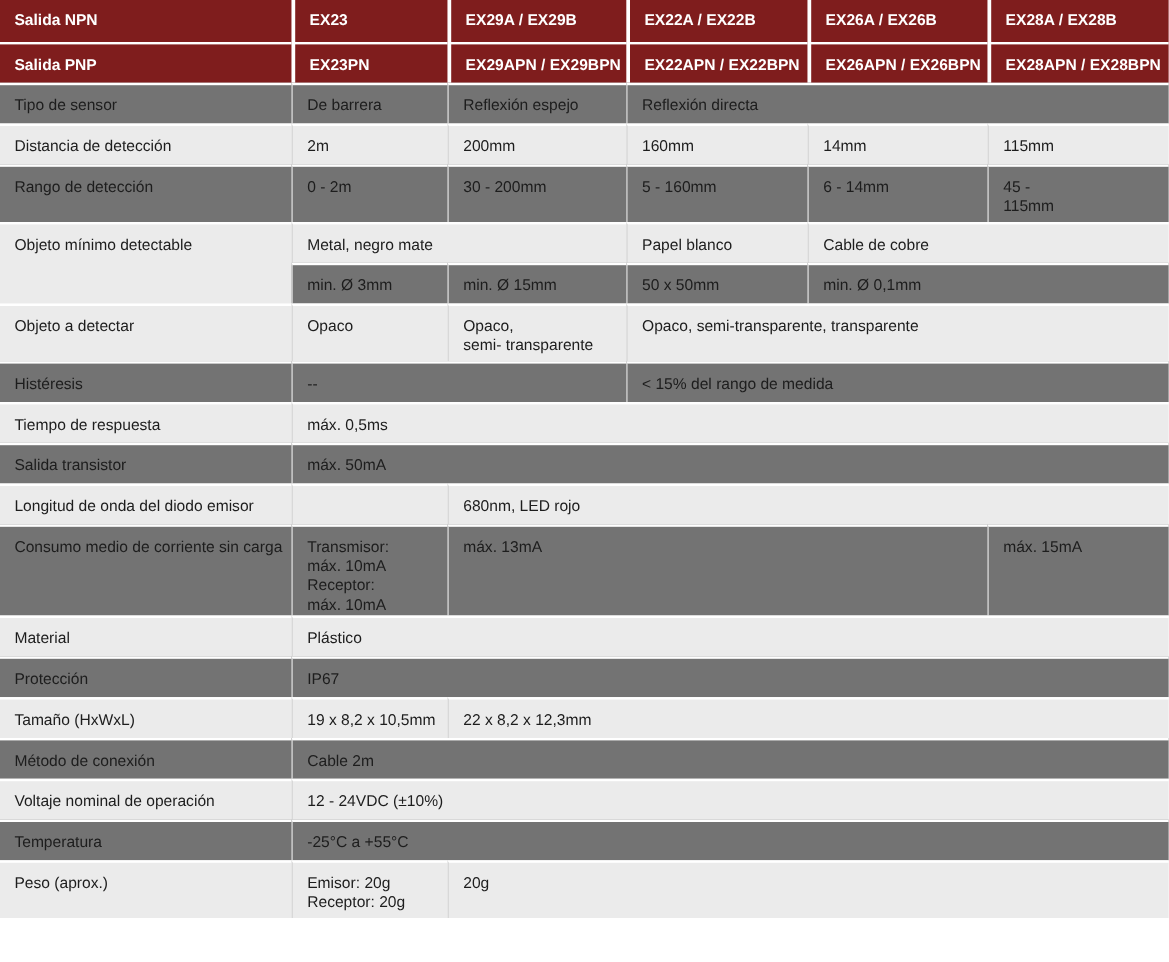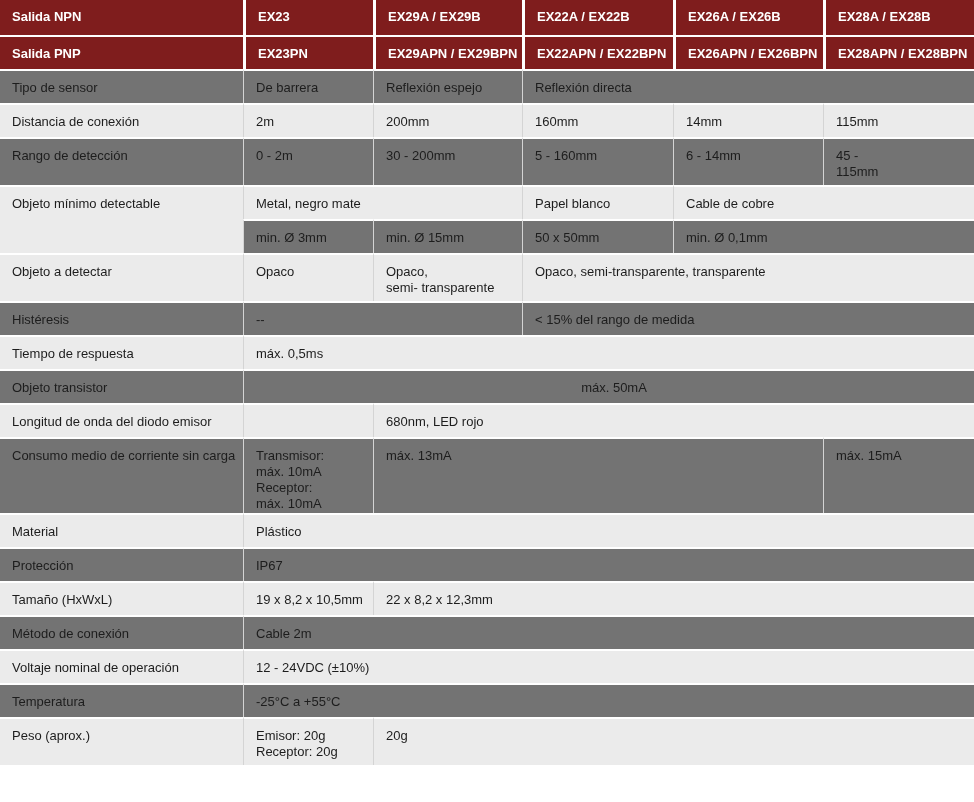--- a/index.html
+++ b/index.html
@@ -76,21 +76,21 @@
           <td class="dark blh bt" style="height: 34px;">EX26APN / EX26BPN</td>
           <td class="dark blh bt" style="height: 34px;">EX28APN / EX28BPN</td>
         </tr>
         <tr class="white">
           <td class="bt" style="height: 34px;">Tipo de sensor</td>
           <td class="bl bt" style="height: 34px;">De barrera</td>
           <td class="bl bt" style="height: 34px;">Reflexión espejo</td>
           <td colspan="3" class="bl bt" style="height: 34px;">Reflexión directa</td>
         </tr>
         <tr class="gray">
-          <td class="bt" style="height: 34px;">Distancia de conexión</td>
+          <td class="bt" style="height: 34px;">Distancia de detección</td>
           <td class="bl bt" style="height: 34px;">2m</td>
           <td class="bl bt" style="height: 34px;">200mm</td>
           <td class="bl bt" style="height: 34px;">160mm</td>
           <td class="bl bt" style="height: 34px;">14mm</td>
           <td class="bl bt" style="height: 34px;">115mm</td>
         </tr>
         <tr class="white">
           <td class="bt" style="height: 48px;">Rango de detección</td>
           <td class="bl bt" style="height: 48px; margin-top: 46px;">0 - 2m</td>
           <td class="bl bt" style="height: 48px;">30 - 200mm</td>
@@ -119,22 +119,22 @@
         <tr class="white">
           <td class="bt" style="height: 34px;">Histéresis</td>
           <td colspan="2" class="bl bt" style="height: 34px;">--</td>
           <td colspan="3" class="bl bt" style="height: 34px;">&lt; 15% del rango de medida</td>
         </tr>
         <tr class="gray">
           <td class="bt" style="height: 34px;">Tiempo de respuesta</td>
           <td colspan="5" class="bl bt" style="height: 34px;">máx. 0,5ms</td>
         </tr>
         <tr class="white">
-          <td class="bt" style="height: 34px;">Objeto transistor</td>
-          <td colspan="5" class="bl bt" style="height: 34px; text-align: center;">máx. 50mA</td>
+          <td class="bt" style="height: 34px;">Salida transistor</td>
+          <td colspan="5" class="bl bt" style="height: 34px;">máx. 50mA</td>
         </tr>
         <tr class="gray">
           <td class="bt" style="height: 34px;">Longitud de onda del diodo emisor</td>
           <td class="bl bt" style="height: 34px;"></td>
           <td colspan="4" class="bl bt" style="height: 34px;">680nm, LED rojo</td>
         </tr>
         <tr class="white">
           <td class="bt" style="height: 76px;">Consumo medio de corriente sin carga</td>
           <td class="bl bt" style="height: 76px;">Transmisor:<br>máx. 10mA<br>Receptor:<br>máx. 10mA</td>
           <td colspan="3" class="bl bt" style="height: 76px;">máx. 13mA</td>

